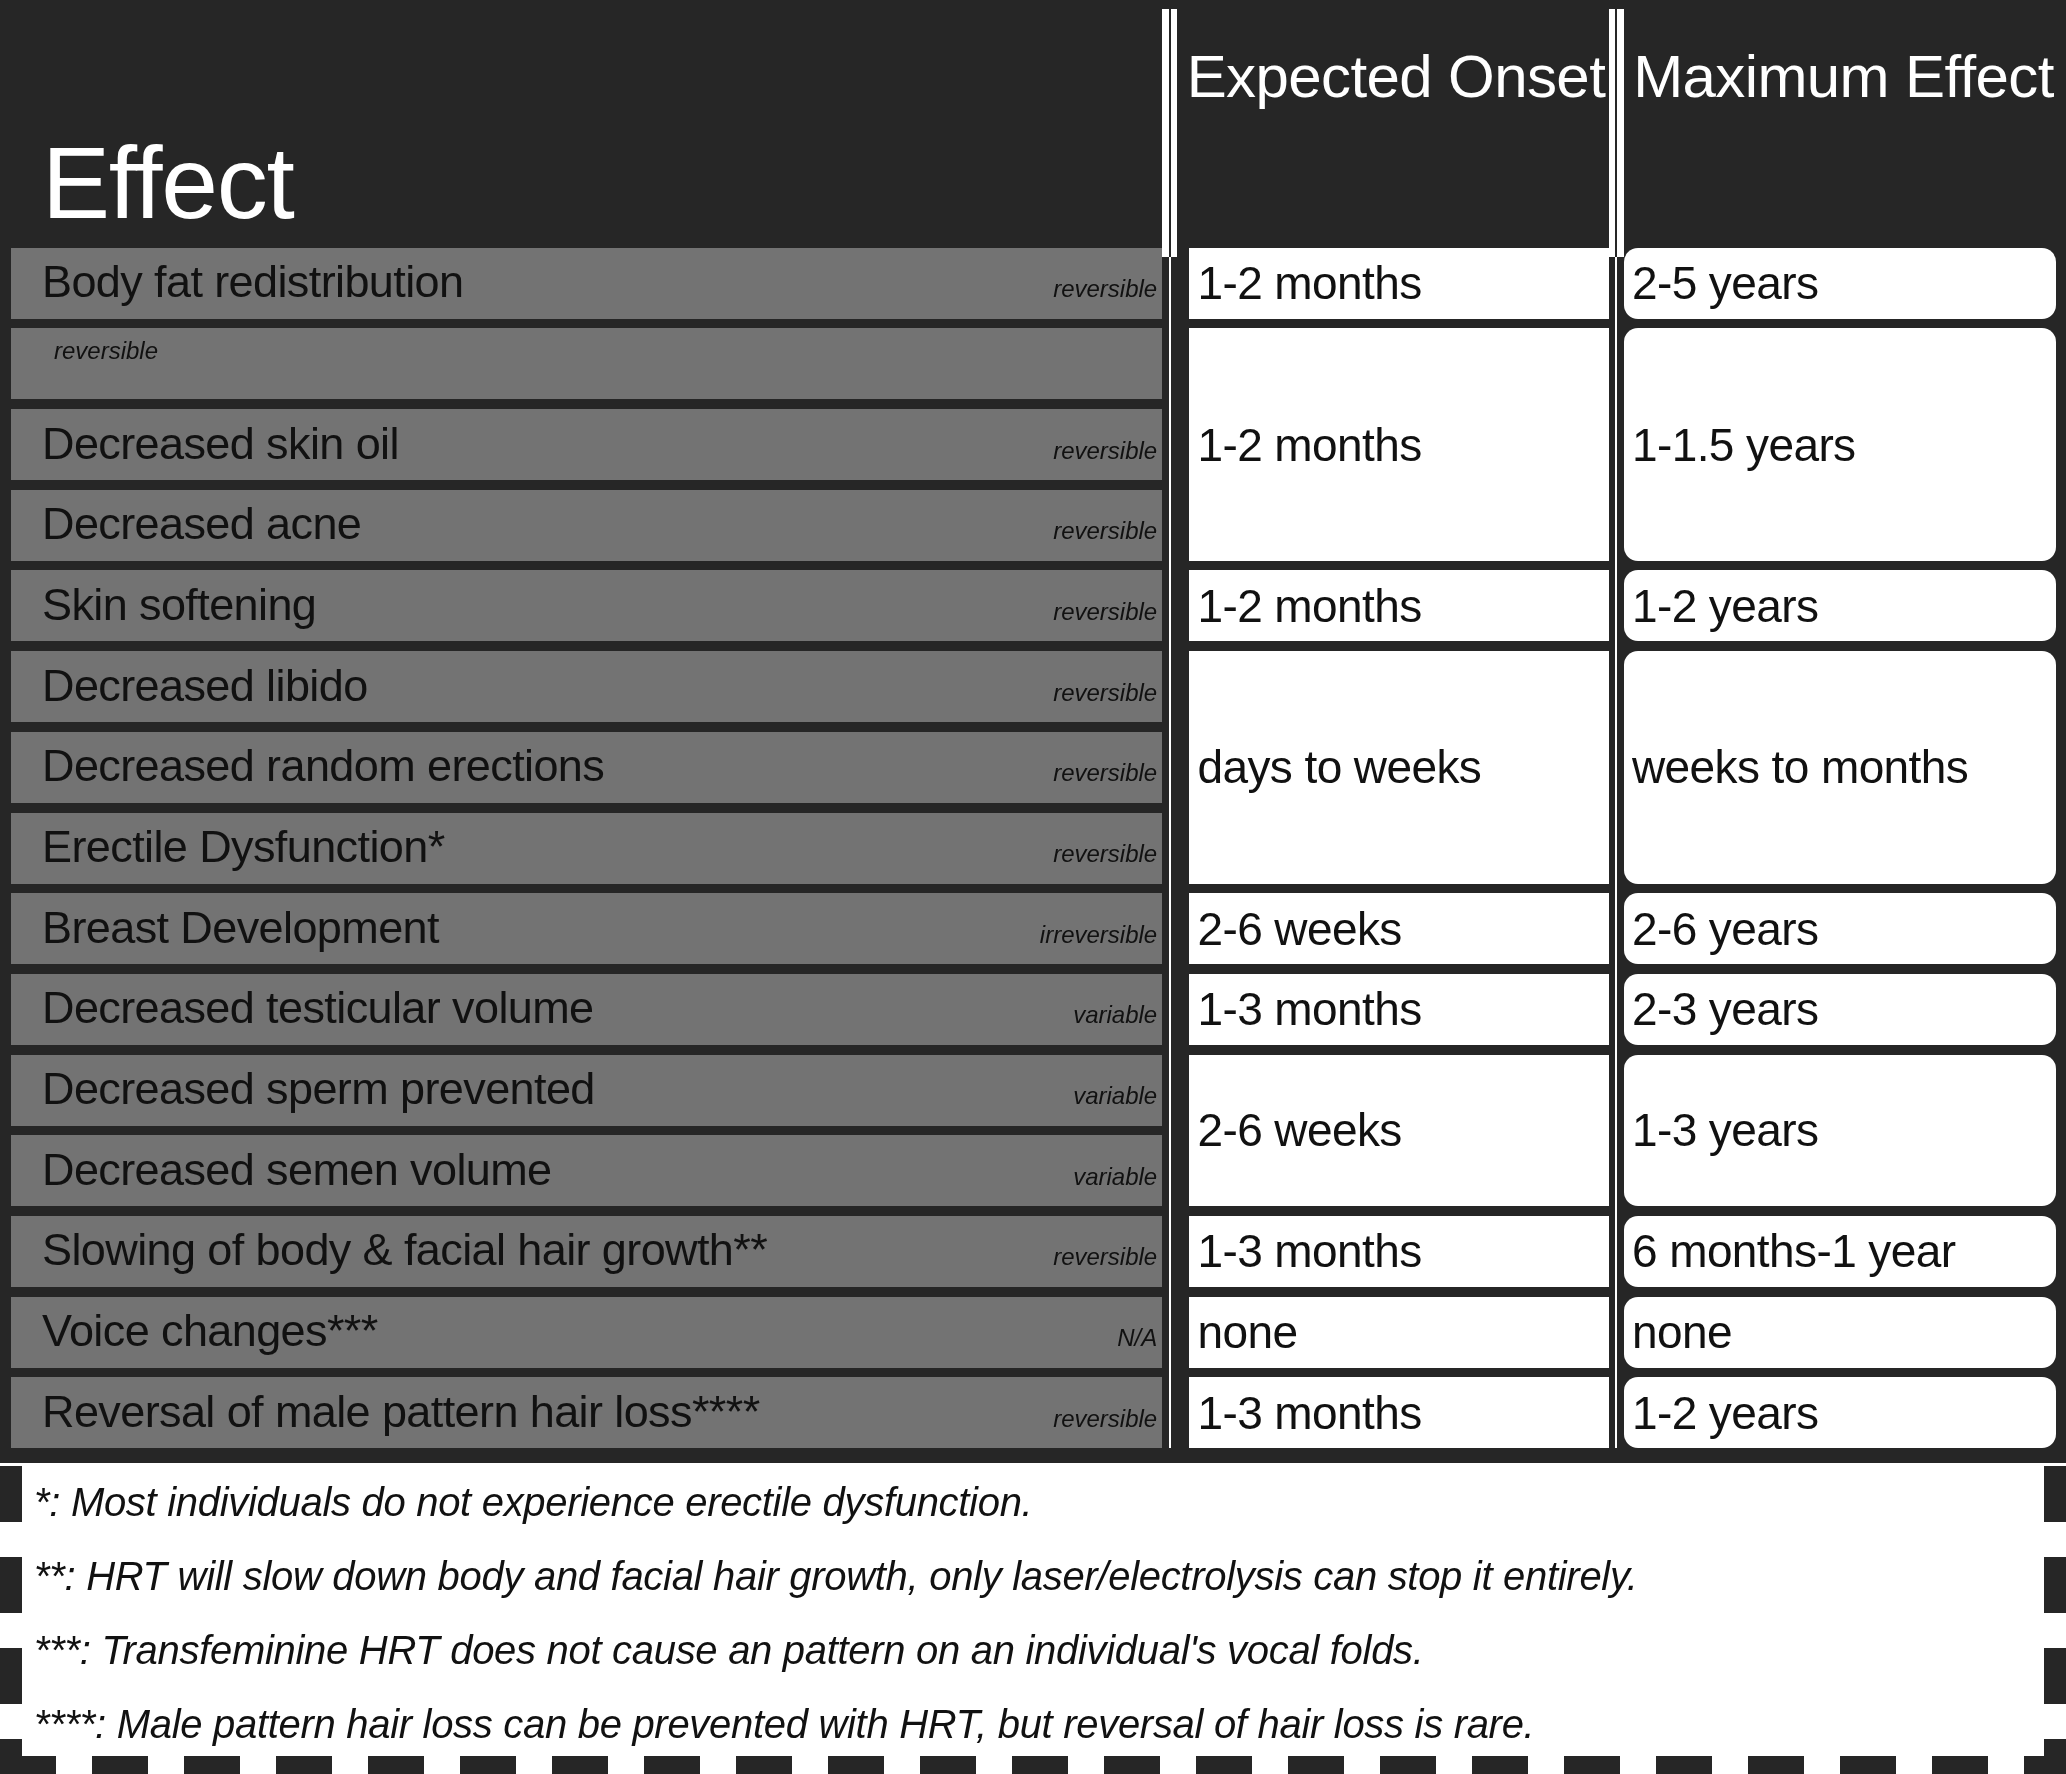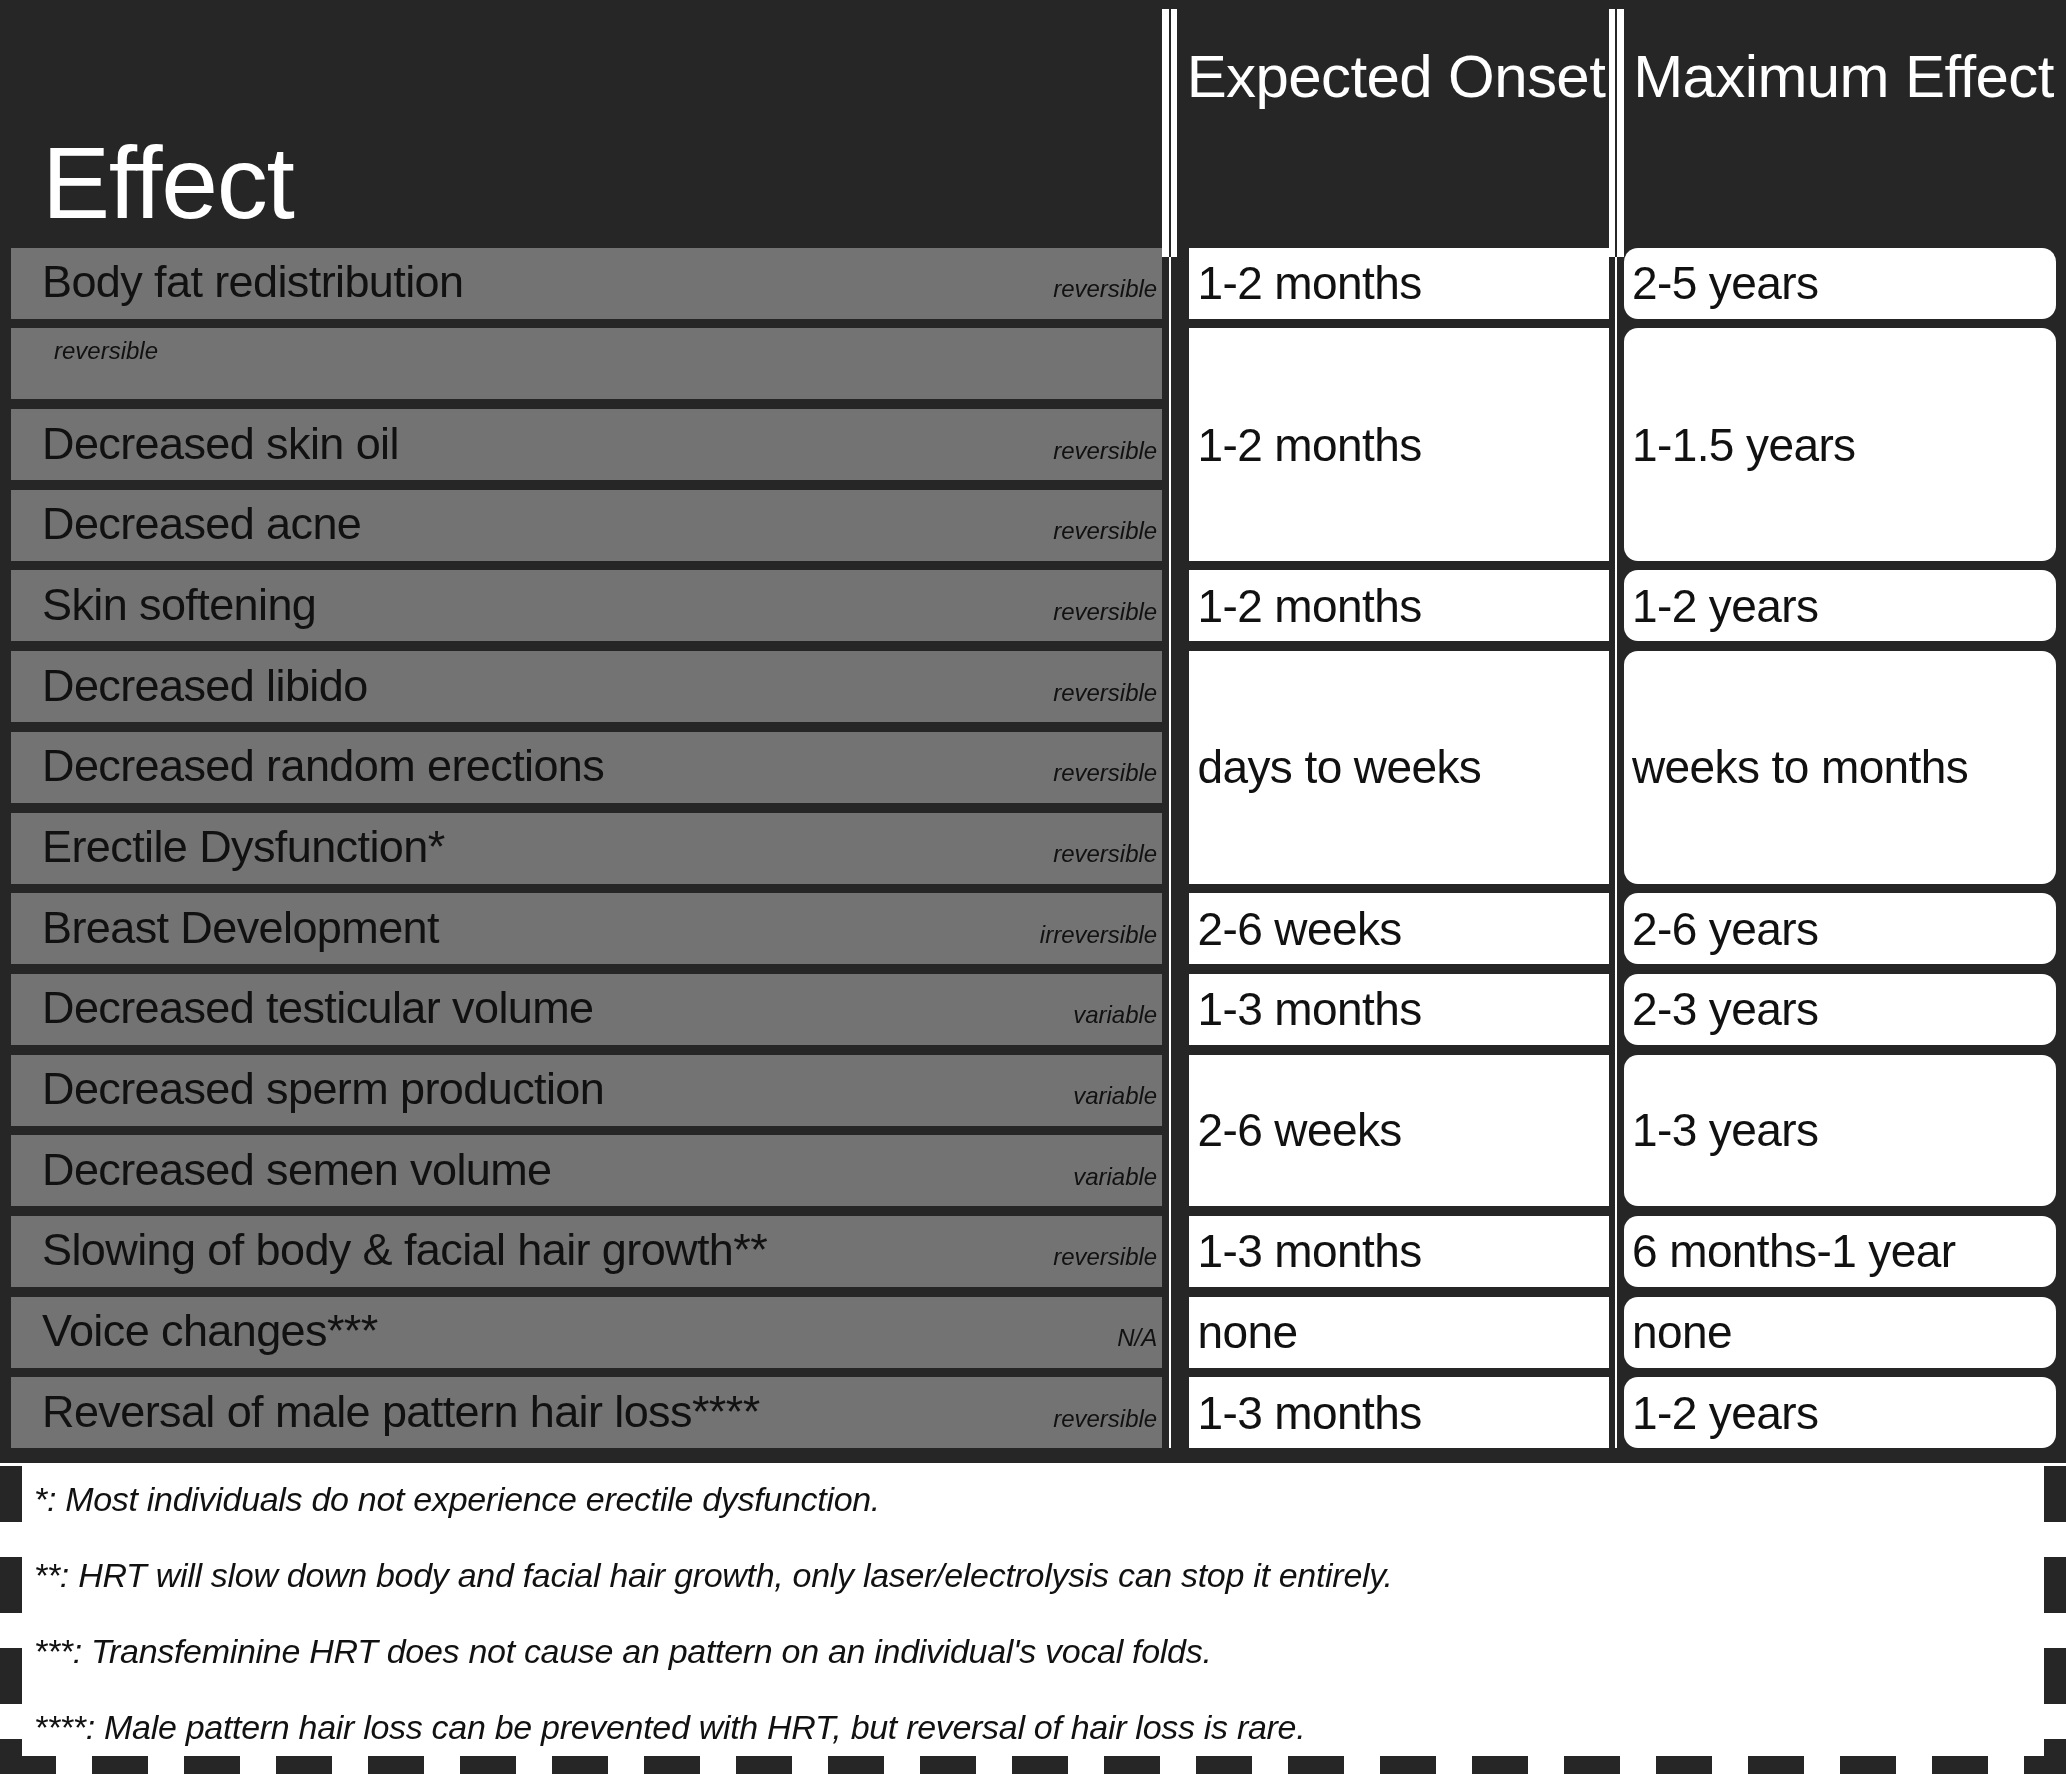--- a/index.html
+++ b/index.html
@@ -81,21 +81,21 @@
   }
   .dash-left,.dash-right{position:absolute;top:3.6px;bottom:0;width:22px;}
   .dash-left{left:0;background:repeating-linear-gradient(180deg,#262626 0 56px,#ffffff 56px 91px);}
   .dash-right{right:0;background:repeating-linear-gradient(180deg,#262626 0 56px,#ffffff 56px 91px);}
   .dash-bottom{position:absolute;left:0;right:0;bottom:0;height:22px;
     background:repeating-linear-gradient(90deg,#262626 0 56px,#ffffff 56px 92px);}
   .notes{
     position:absolute;left:34px;right:54px;top:17px;bottom:31px;
     display:flex;flex-direction:column;justify-content:space-between;
   }
-  .note-line{font-size:34px;font-style:italic;color:#111111;letter-spacing:-0.3px;white-space:nowrap;}
+  .note-line{font-size:40px;font-style:italic;color:#111111;letter-spacing:-0.3px;white-space:nowrap;}
 </style>
 </head>
 <body>
 
 <div class="sheet">
 
   <div class="table-wrap">
     <div class="grid">
 
       <div class="h-effect">Effect</div>
@@ -144,21 +144,21 @@
       </div>
       <div class="ecell r10">
         <span class="ename">Breast Development</span>
         <span class="enote">irreversible</span>
       </div>
       <div class="ecell r11">
         <span class="ename">Decreased testicular volume</span>
         <span class="enote">variable</span>
       </div>
       <div class="ecell r12">
-        <span class="ename">Decreased sperm production</span>
+        <span class="ename">Decreased sperm prevented</span>
         <span class="enote">variable</span>
       </div>
       <div class="ecell r13">
         <span class="ename">Decreased semen volume</span>
         <span class="enote">variable</span>
       </div>
       <div class="ecell r14">
         <span class="ename">Slowing of body &amp; facial hair growth**</span>
         <span class="enote">reversible</span>
       </div>

